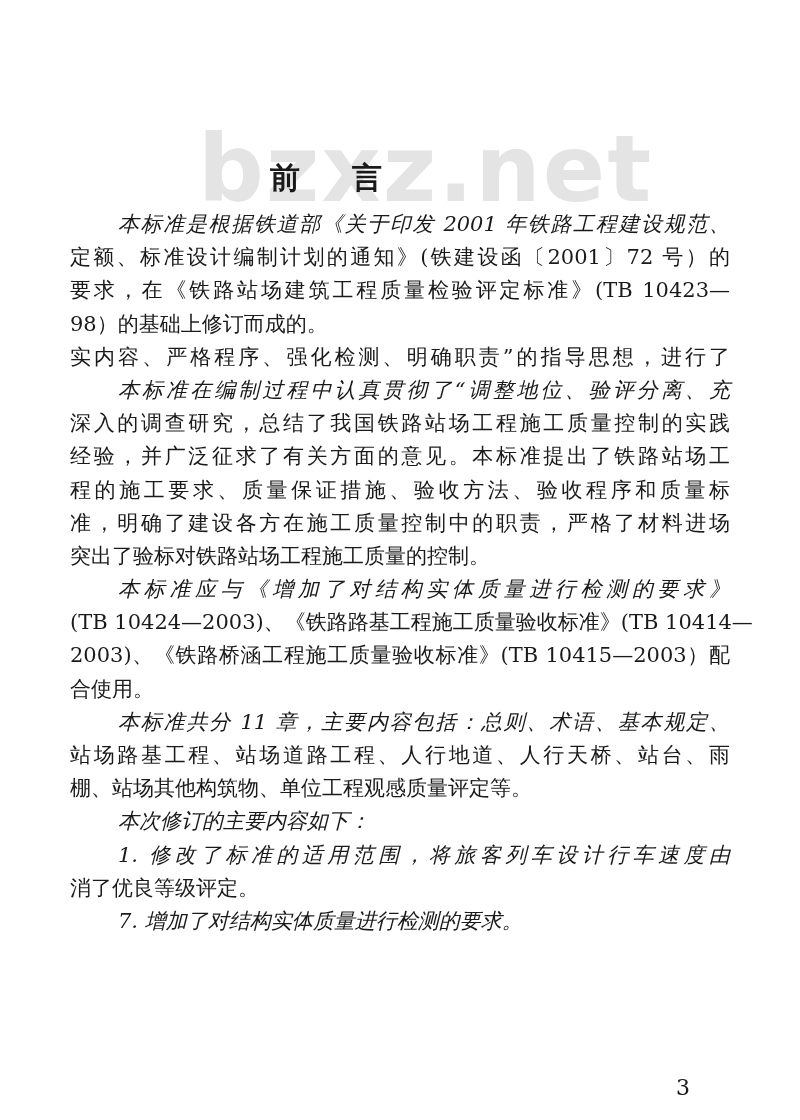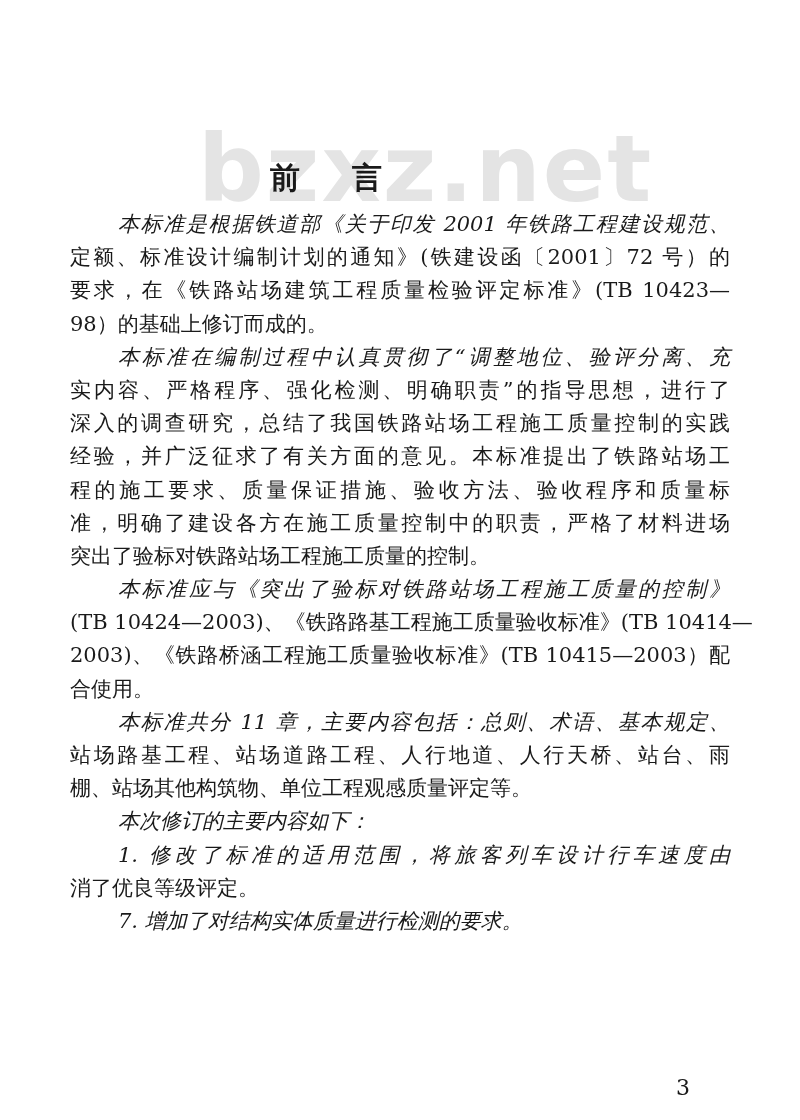--- a/index.html
+++ b/index.html
@@ -36,30 +36,30 @@
 <div class="title">前言</div>
 
 <div class="content" id="content">
     <div>
       <span class="line indent justify">本标准是根据铁道部《关于印发 2001 年铁路工程建设规范、</span>
       <span class="line justify">定额、标准设计编制计划的通知》(铁建设函〔2001〕72 号）的</span>
       <span class="line justify">要求，在《铁路站场建筑工程质量检验评定标准》(TB 10423—</span>
       <span class="line">98）的基础上修订而成的。</span>
     </div>
     <div>
+      <span class="line justify">实内容、严格程序、强化检测、明确职责”的指导思想，进行了</span>
       <span class="line indent justify">本标准在编制过程中认真贯彻了“调整地位、验评分离、充</span>
-      <span class="line justify">实内容、严格程序、强化检测、明确职责”的指导思想，进行了</span>
       <span class="line justify">深入的调查研究，总结了我国铁路站场工程施工质量控制的实践</span>
       <span class="line justify">经验，并广泛征求了有关方面的意见。本标准提出了铁路站场工</span>
       <span class="line justify">程的施工要求、质量保证措施、验收方法、验收程序和质量标</span>
       <span class="line justify">准，明确了建设各方在施工质量控制中的职责，严格了材料进场</span>
       <span class="line">突出了验标对铁路站场工程施工质量的控制。</span>
     </div>
     <div>
-      <span class="line indent justify">本标准应与《突出了验标对铁路站场工程施工质量的控制》</span>
+      <span class="line indent justify">本标准应与《增加了对结构实体质量进行检测的要求》</span>
       <span class="line justify">(TB 10424—2003)、《铁路路基工程施工质量验收标准》(TB 10414—</span>
       <span class="line justify">2003)、《铁路桥涵工程施工质量验收标准》(TB 10415—2003）配</span>
       <span class="line">合使用。</span>
     </div>
     <div>
       <span class="line indent justify">本标准共分 11 章，主要内容包括：总则、术语、基本规定、</span>
       <span class="line justify">站场路基工程、站场道路工程、人行地道、人行天桥、站台、雨</span>
       <span class="line">棚、站场其他构筑物、单位工程观感质量评定等。</span>
     </div>
     <div>

